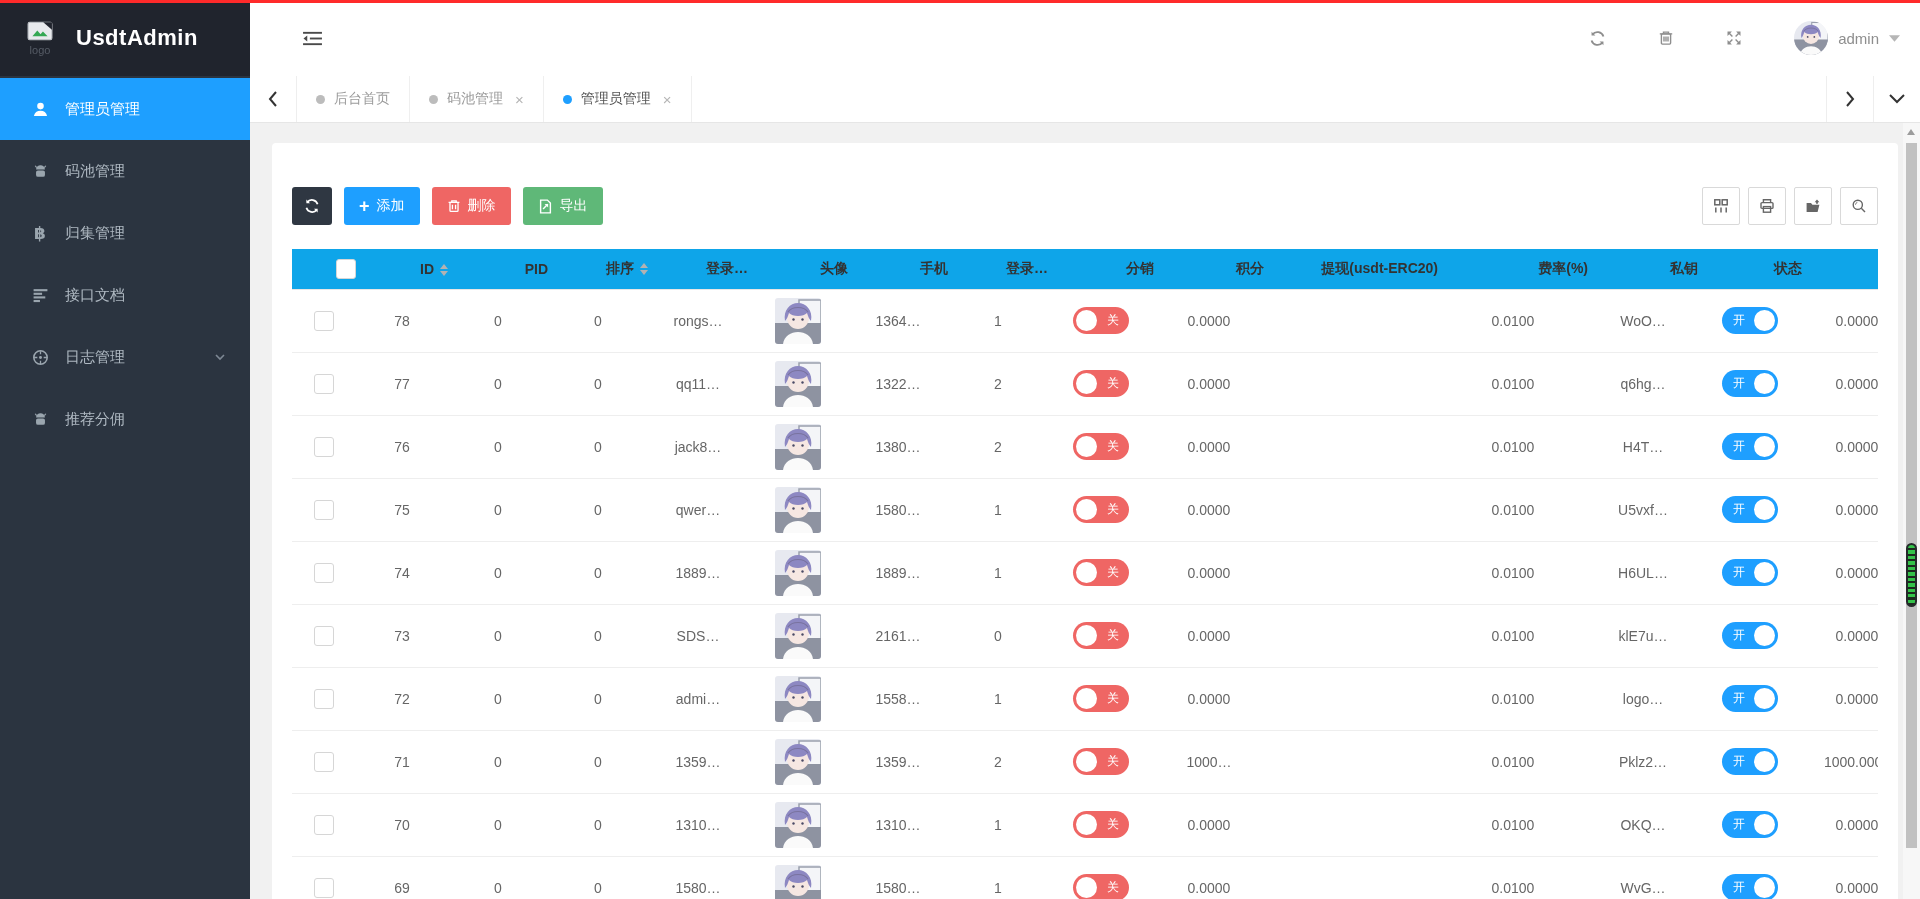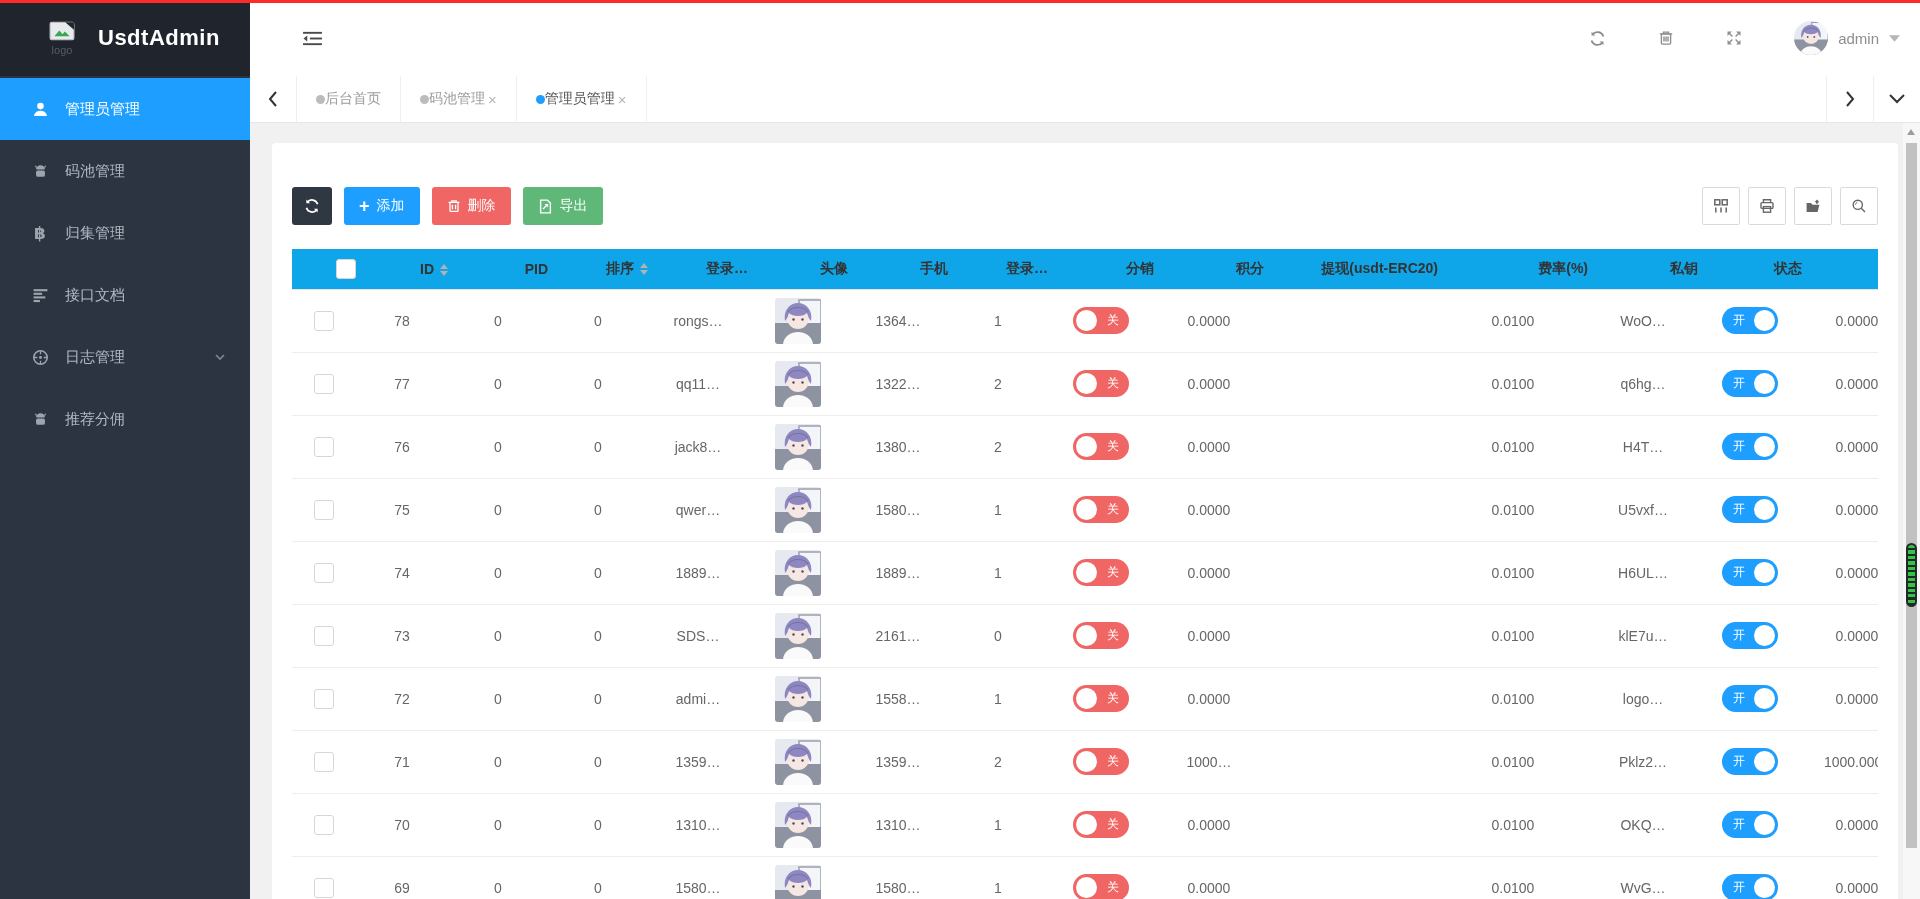--- a/index.html
+++ b/index.html
@@ -8,21 +8,21 @@
     position:relative; overflow:hidden; background:#f1f1f1;
     font-family:"Liberation Sans","DejaVu Sans",sans-serif; font-size:14px; color:#666;
   }
   svg { display:block; }
 
   
   .progress-bar { position:absolute; top:0; left:0; width:100%; height:3px; background:#ff2a2a; z-index:99; }
 
   
   .sidebar { position:absolute; left:0; top:0; width:250px; height:899px; background:#2b3440; z-index:20; }
-  .logo-bar { height:76px; background:#20242d; display:flex; align-items:center; padding-left:42px; gap:16px; }
+  .logo-bar { height:76px; background:#20242d; display:flex; align-items:center; padding-left:20px; gap:16px; }
   .logo-img { display:flex; flex-direction:column; align-items:center; width:40px; }
   .logo-alt { color:#565c66; font-size:11px; margin-top:1px; }
   .brand-title { color:#ffffff; font-size:22px; font-weight:bold; letter-spacing:.5px; }
   .menu { padding-top:2px; }
   .menu-item { height:62px; display:flex; align-items:center; padding-left:30px; color:#afb9c2; font-size:15px; cursor:pointer; position:relative; }
   .menu-item .mi-icon { width:20px; margin-right:15px; display:flex; justify-content:center; color:#9aa5ae; }
   .menu-item.active { background:#1E9FFF; color:#fff; }
   .menu-item.active .mi-icon { color:#fff; }
   .menu-chevron { position:absolute; right:24px; color:#7e8894; }
   .baht { font-size:17px; font-weight:bold; line-height:1; }
@@ -36,21 +36,21 @@
   .user-box { display:flex; align-items:center; gap:10px; cursor:pointer; }
   .avatar-sm { width:34px; height:34px; border-radius:50%; overflow:hidden; }
   .user-name { font-size:15px; color:#8e8e8e; }
   .caret { color:#b6b6b6; }
 
   
   .tabbar { position:absolute; left:250px; top:76px; right:0; height:47px; background:#fff; border-bottom:1px solid #e6e6e6; display:flex; align-items:stretch; z-index:9; }
   .tab-nav-btn { width:47px; display:flex; align-items:center; justify-content:center; color:#333; cursor:pointer; }
   .tab-nav-btn.left { border-right:1px solid #eeeeee; }
   .tab-nav-btn.rightb { border-left:1px solid #eeeeee; }
-  .tab-item { display:flex; align-items:center; padding:0 19px; border-right:1px solid #efefef; font-size:14px; color:#9b9b9b; cursor:pointer; }
+  .tab-item { display:flex; align-items:center; gap:9px; padding:0 19px; border-right:1px solid #efefef; font-size:14px; color:#9b9b9b; cursor:pointer; }
   .tab-item .dot { width:9px; height:9px; border-radius:50%; background:#bcbcbc; }
   .tab-item.active { color:#555; }
   .tab-item.active .dot { background:#1E9FFF; }
   .tab-close { color:#b5b5b5; font-size:15px; margin-left:3px; }
   .tab-spacer { flex:1; }
 
   
   .content { position:absolute; left:250px; top:123px; right:0; bottom:0; background:#f1f1f1; overflow:hidden; }
   .card { margin:20px 22px 0; background:#fff; border-radius:4px; padding:20px; min-height:900px; overflow:hidden; }
 

